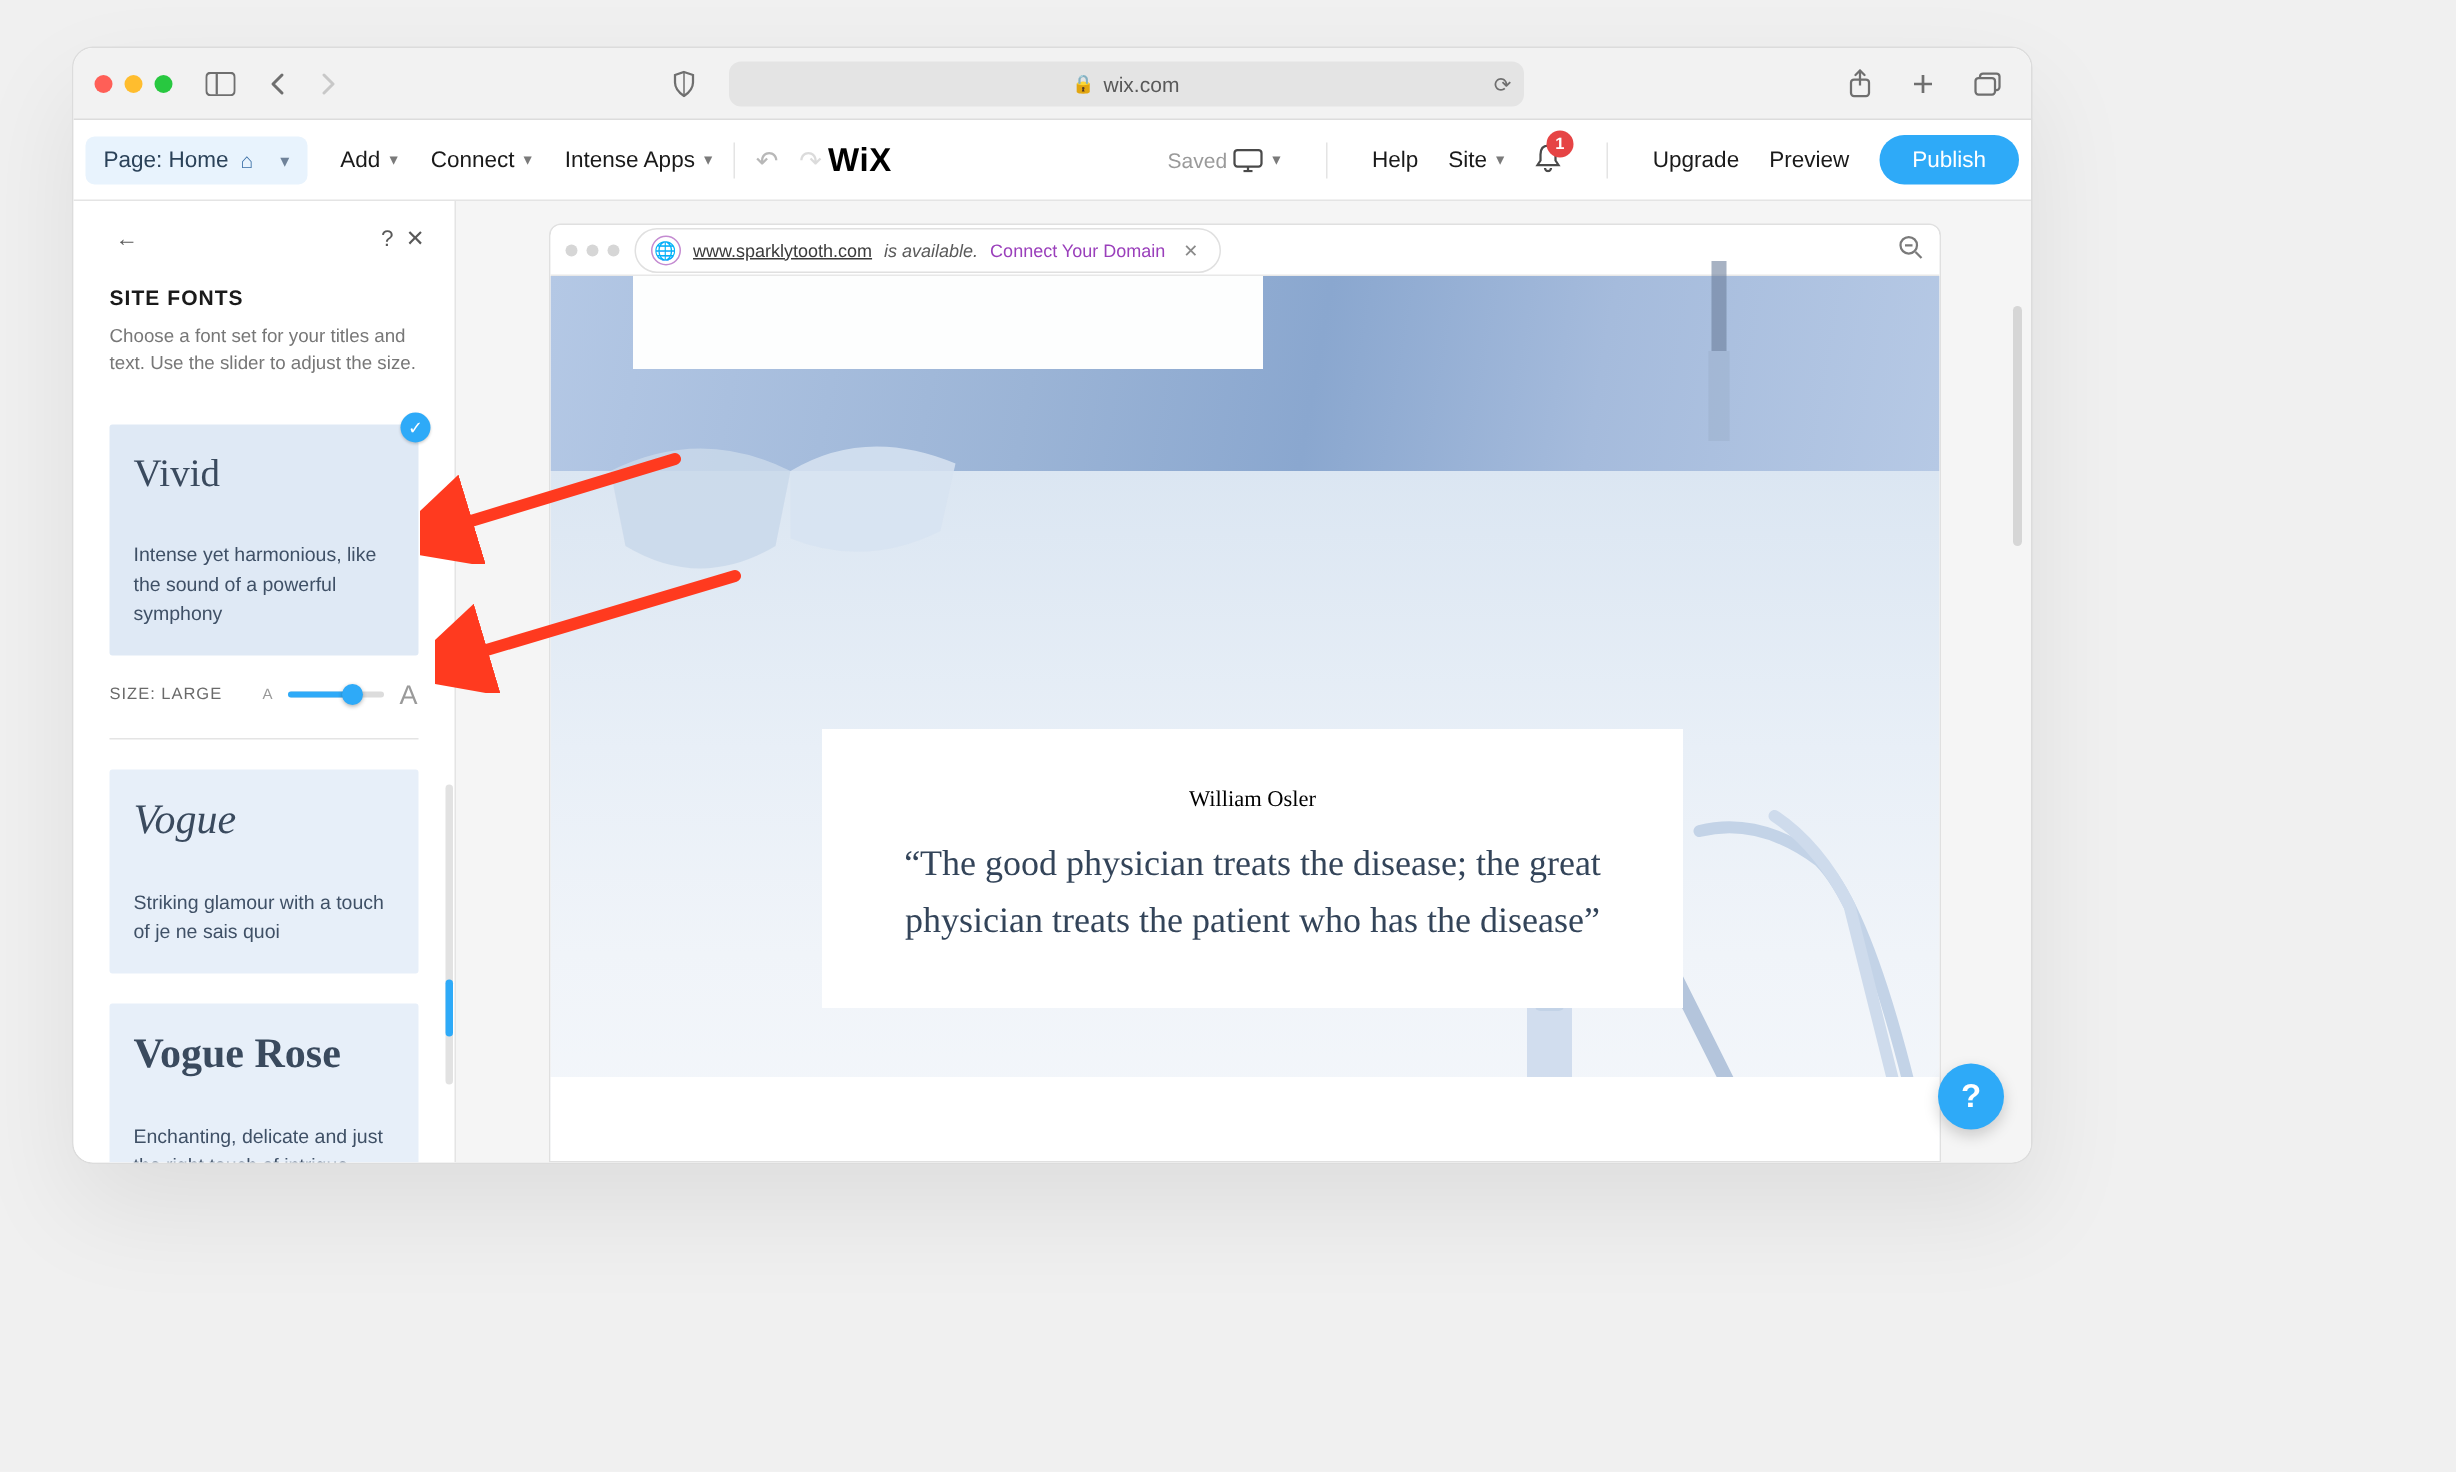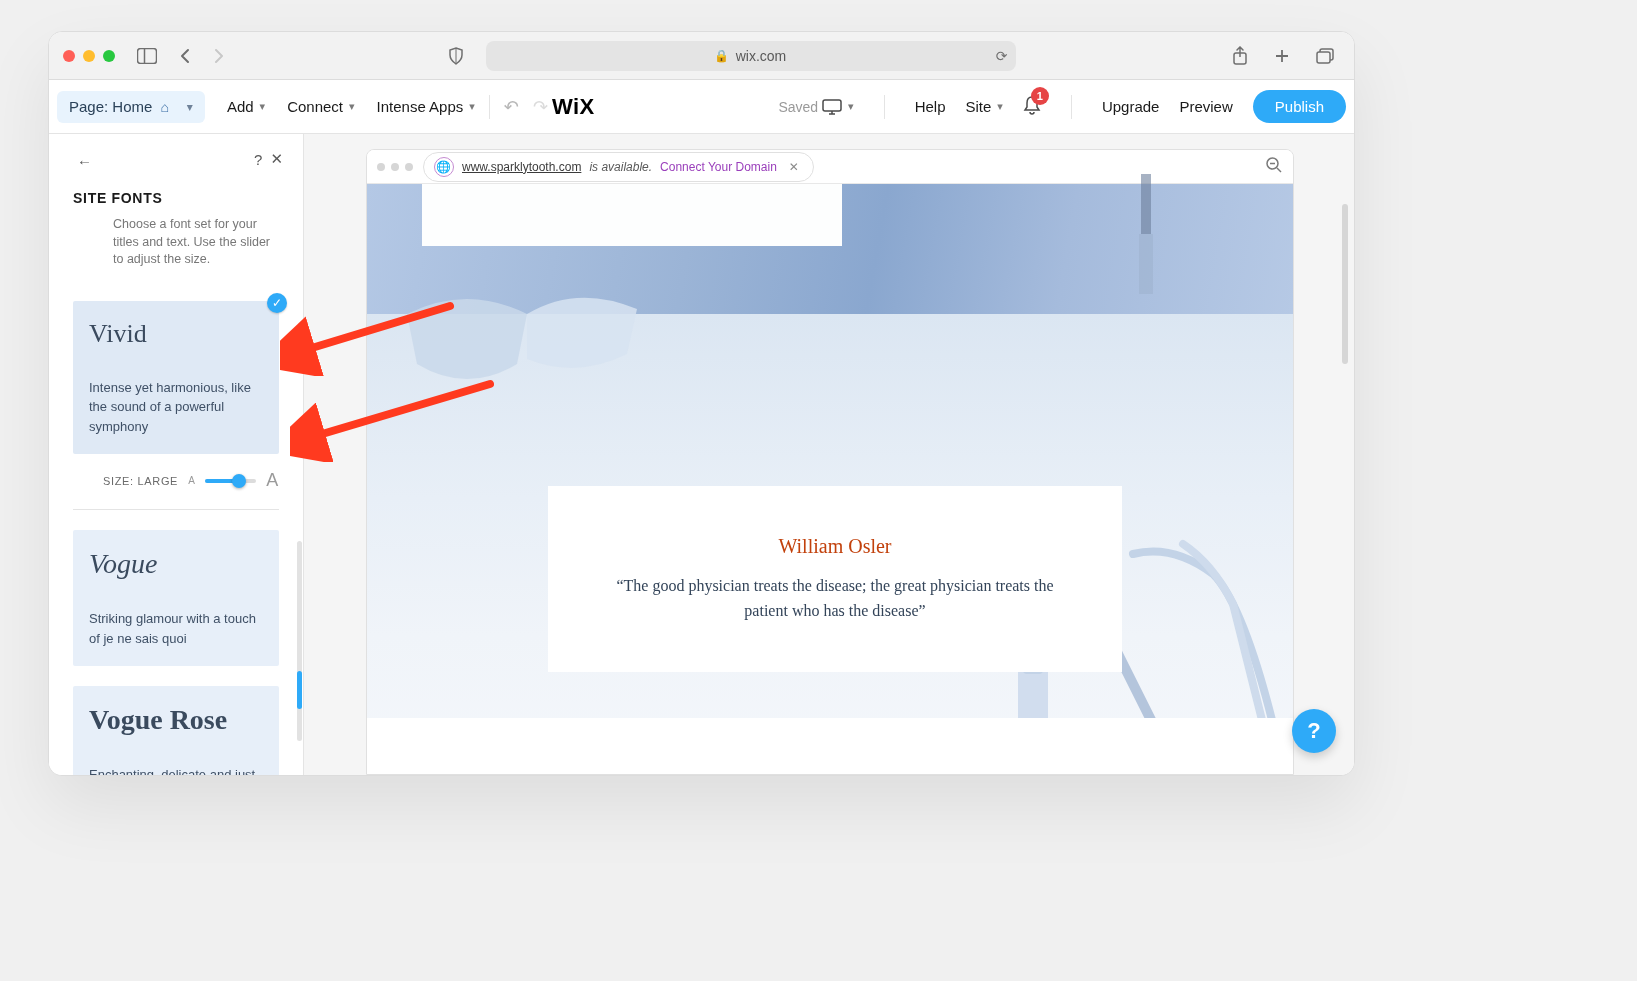--- a/index.html
+++ b/index.html
@@ -74,40 +74,40 @@
   .wix-body{flex:1;display:flex;min-height:0;background:#f5f5f5;position:relative;}
   
   .side-panel{
     width:255px;flex:0 0 255px;background:#fff;border-right:1px solid var(--divider);
     display:flex;flex-direction:column;
   }
   .panel-head{display:flex;align-items:center;padding:12px 16px 0 24px;font-size:16px;}
   .panel-head .spacer{flex:1;}
   .panel-head .ico{color:#595959;padding:4px;font-size:15px;}
   .panel-title{font-weight:700;font-size:14px;letter-spacing:0.05em;padding:18px 24px 10px;color:#1a1a1a;}
-  .panel-desc{font-size:12.5px;color:#777;line-height:1.4;padding:0 24px 12px;margin-left:40px;}
+  .panel-desc{font-size:12.5px;color:#777;line-height:1.4;padding:0 24px 12px;}
   .font-list{flex:1;overflow:hidden;padding:0 24px 10px;position:relative;}
   .font-card{
     background:var(--card-bg);border-radius:2px;padding:18px 16px 18px;margin-top:20px;position:relative;color:#2a3a4a;
   }
   .font-card.selected{background:var(--card-selected);}
   .font-card .title{font-family:"Times New Roman",Georgia,serif;font-size:26px;color:#3a4a5e;margin-bottom:10px;}
   .font-card .title.vogue{font-style:italic;font-family:"Times New Roman",serif;font-size:28px;}
   .font-card .title.wild{font-family:"Times New Roman",serif;font-weight:600;font-size:28px;}
   .font-card .desc{font-size:13px;color:#3f5066;line-height:1.5;margin-top:29px;}
   .check-badge{
     position:absolute;right:-8px;top:-8px;width:20px;height:20px;border-radius:50%;
     background:var(--wix-blue);display:flex;align-items:center;justify-content:center;color:#fff;font-size:12px;
     box-shadow:0 1px 2px rgba(0,0,0,0.2);
   }
   .size-row{
     display:flex;align-items:center;gap:10px;margin-top:16px;padding-bottom:18px;border-bottom:1px solid var(--divider);
     font-size:11px;color:#6a6a6a;letter-spacing:0.06em;
   }
-  .size-row .label{flex:0 0 auto;margin-left:30px;}
+  .size-row .label{flex:0 0 auto;}
   .size-row .small-a{font-size:10px;color:#9a9a9a;margin-left:auto;}
   .size-row .big-a{font-size:18px;color:#9a9a9a;}
   .slider{position:relative;width:64px;height:4px;background:#dcdcdc;border-radius:2px;}
   .slider .fill{position:absolute;left:0;top:0;bottom:0;width:66%;background:var(--wix-blue);border-radius:2px;}
   .slider .thumb{position:absolute;left:66%;top:50%;transform:translate(-50%,-50%);width:14px;height:14px;border-radius:50%;background:var(--wix-blue);box-shadow:0 1px 3px rgba(0,0,0,0.3);}
   .panel-scroll{position:absolute;right:1px;top:260px;width:5px;height:200px;background:#e2e2e2;border-radius:3px;}
   .panel-scroll .knob{position:absolute;top:65%;left:0;right:0;height:38px;background:var(--wix-blue);border-radius:3px;}
 
   
   .canvas-wrap{flex:1;position:relative;overflow:hidden;}
@@ -135,22 +135,22 @@
   }
   .hero .white-card{position:absolute;left:55px;top:0;width:420px;height:62px;background:#fdfefe;}
   .lower{
     position:absolute;left:0;right:0;top:130px;bottom:0;
     background:linear-gradient(180deg,#dbe6f2 0%, #e8eff7 40%, #f0f4f9 70%, #f4f7fb 100%);
   }
   .quote-card{
     position:absolute;left:181px;top:172px;width:574px;height:186px;background:#fff;display:flex;flex-direction:column;align-items:center;justify-content:center;padding:20px 50px;
     font-family:"Times New Roman",Georgia,serif;color:#334459;text-align:center;
   }
-  .quote-card .author{font-size:20px;color:#c2410c;margin-bottom:16px;}
-  .quote-card .quote{font-size:16px;line-height:1.55;}
+  .quote-card .author{font-size:15px;color:#000000;margin-bottom:16px;}
+  .quote-card .quote{font-size:24px;line-height:1.55;}
   .white-footer{position:absolute;left:0;right:0;bottom:0;height:56px;background:#fff;}
   .win-scroll2{position:absolute;right:4px;top:70px;width:6px;height:160px;background:#d6d6d6;border-radius:3px;}
 
   
   .fab{
     position:absolute;right:18px;bottom:22px;width:44px;height:44px;border-radius:50%;
     background:var(--wix-blue);color:#fff;font-size:22px;font-weight:600;display:flex;align-items:center;justify-content:center;
     box-shadow:0 4px 10px rgba(0,0,0,0.18);
   }
 

